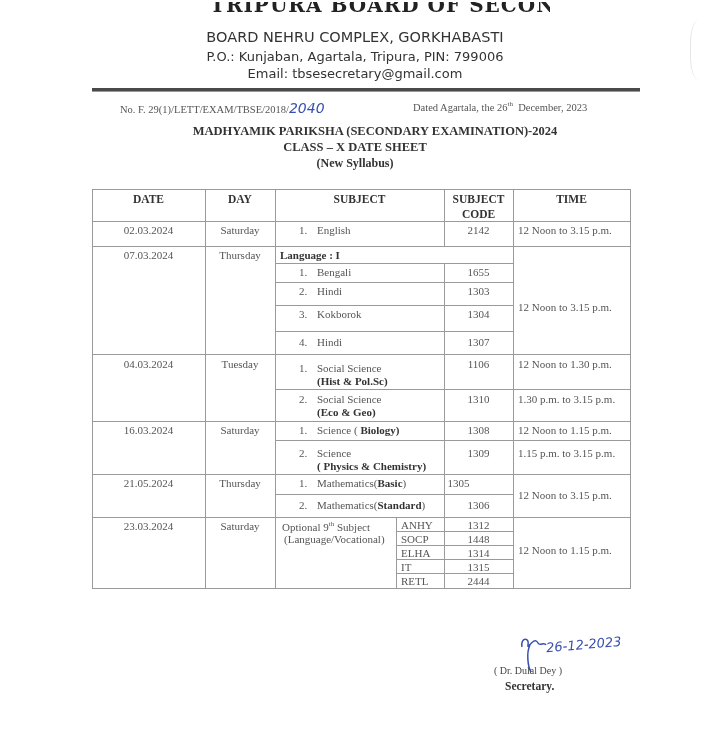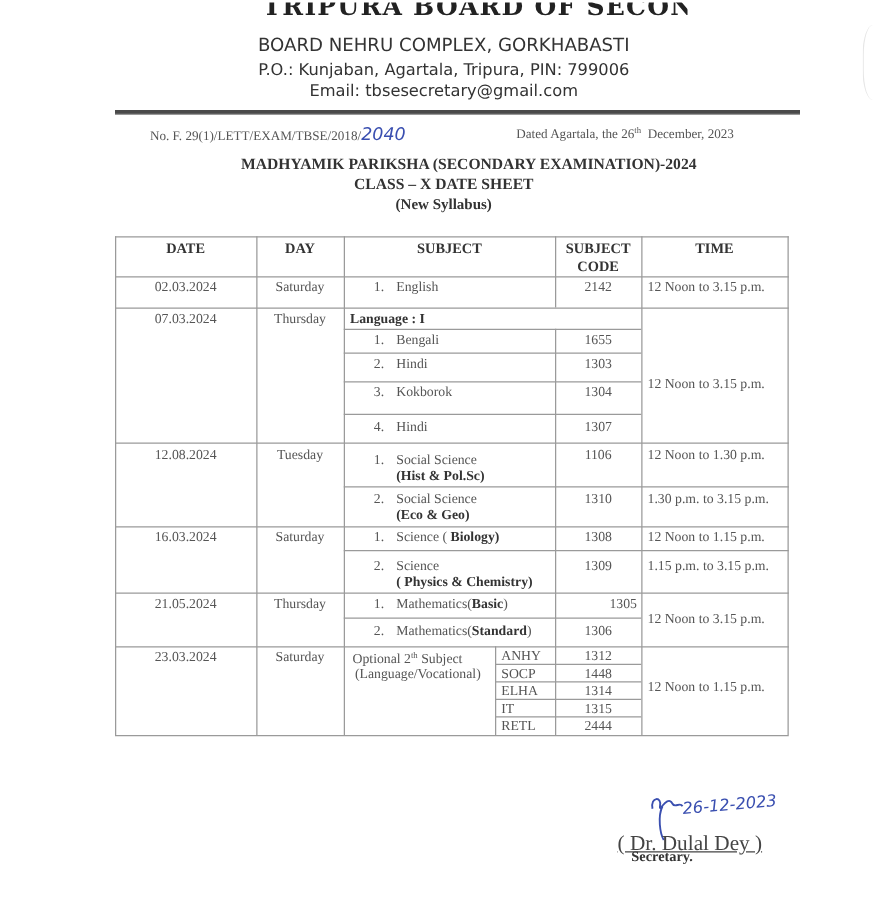--- a/index.html
+++ b/index.html
@@ -26,21 +26,21 @@
   .ln { position:absolute; background:#9a9a9a; }
   .h { height:1px; }
   .v { width:1px; }
   .cell { position:absolute; font-size:11px; color:#555; white-space:nowrap; }
   .ctr { text-align:center; }
   .b { font-weight:bold; color:#333; }
   .th { font-weight:bold; font-size:11.5px; color:#333; }
 
   .sig-date { left:546px; top:637px; color:#3a4fb0; font-family:"DejaVu Sans", sans-serif; font-style:italic; font-size:13px; transform:rotate(-5deg); }
   .sig-scrawl { left:518px; top:633px; width:30px; height:40px; }
-  .sig-name { left:494px; top:665px; font-size:17px; color:#444;text-decoration:underline; }
+  .sig-name { left:494px; top:665px; font-size:10px; color:#444; }
   .sig-title { left:505px; top:680px; font-size:11.5px; color:#333; font-weight:bold; }
   .edge { left:690px; top:20px; width:20px; height:60px; border-left:1px solid #e6e6e6; border-radius:40% 0 0 40%; }
 </style>
 </head>
 <body>
 
 <div class="abs hdr-cut">
     <span>TRIPURA BOARD OF SECONDARY EDUCATION</span>
   </div>
 <div class="abs addr a1">BOARD NEHRU COMPLEX, GORKHABASTI</div>
@@ -113,21 +113,21 @@
   <div class="cell" style="left:317px;top:285px">Hindi</div>
   <div class="cell ctr" style="left:444px;width:69px;top:285px">1303</div>
   <div class="cell" style="left:299px;top:308px">3.</div>
   <div class="cell" style="left:317px;top:308px">Kokborok</div>
   <div class="cell ctr" style="left:444px;width:69px;top:308px">1304</div>
   <div class="cell" style="left:299px;top:336px">4.</div>
   <div class="cell" style="left:317px;top:336px">Hindi</div>
   <div class="cell ctr" style="left:444px;width:69px;top:336px">1307</div>
   <div class="cell" style="left:518px;top:301px">12 Noon to 3.15 p.m.</div>
 
-  <div class="cell ctr" style="left:92px;width:113px;top:358px">12.08.2024</div>
+  <div class="cell ctr" style="left:92px;width:113px;top:358px">04.03.2024</div>
   <div class="cell ctr" style="left:205px;width:70px;top:358px">Tuesday</div>
   <div class="cell" style="left:299px;top:362px">1.</div>
   <div class="cell" style="left:317px;top:362px">Social Science</div>
   <div class="cell b" style="left:317px;top:375px">(Hist &amp; Pol.Sc)</div>
   <div class="cell ctr" style="left:444px;width:69px;top:358px">1106</div>
   <div class="cell" style="left:518px;top:358px">12 Noon to 1.30 p.m.</div>
   <div class="cell" style="left:299px;top:393px">2.</div>
   <div class="cell" style="left:317px;top:393px">Social Science</div>
   <div class="cell b" style="left:317px;top:406px">(Eco &amp; Geo)</div>
   <div class="cell ctr" style="left:444px;width:69px;top:393px">1310</div>
@@ -142,29 +142,29 @@
   <div class="cell" style="left:299px;top:447px">2.</div>
   <div class="cell" style="left:317px;top:447px">Science</div>
   <div class="cell b" style="left:317px;top:460px">( Physics &amp; Chemistry)</div>
   <div class="cell ctr" style="left:444px;width:69px;top:447px">1309</div>
   <div class="cell" style="left:518px;top:447px">1.15 p.m. to 3.15 p.m.</div>
 
   <div class="cell ctr" style="left:92px;width:113px;top:477px">21.05.2024</div>
   <div class="cell ctr" style="left:205px;width:70px;top:477px">Thursday</div>
   <div class="cell" style="left:299px;top:477px">1.</div>
   <div class="cell" style="left:317px;top:477px"><span>Mathematics(</span><span class="b">Basic</span><span>)</span></div>
-  <div class="cell ctr" style="left:464px;width:69px;top:477px">1305</div>
+  <div class="cell ctr" style="left:424px;width:69px;top:477px">1305</div>
   <div class="cell" style="left:299px;top:499px">2.</div>
   <div class="cell" style="left:317px;top:499px"><span>Mathematics(</span><span class="b">Standard</span><span>)</span></div>
   <div class="cell ctr" style="left:444px;width:69px;top:499px">1306</div>
   <div class="cell" style="left:518px;top:489px">12 Noon to 3.15 p.m.</div>
 
   <div class="cell ctr" style="left:92px;width:113px;top:520px">23.03.2024</div>
   <div class="cell ctr" style="left:205px;width:70px;top:520px">Saturday</div>
-  <div class="cell" style="left:282px;top:520px"><span>Optional 2</span><sup style="font-size:7px">th</sup><span style="white-space:pre"> Subject</span></div>
+  <div class="cell" style="left:282px;top:520px"><span>Optional 9</span><sup style="font-size:7px">th</sup><span style="white-space:pre"> Subject</span></div>
   <div class="cell" style="left:284px;top:533px">(Language/Vocational)</div>
   <div class="cell" style="left:401px;top:519px">ANHY</div>
   <div class="cell ctr" style="left:444px;width:69px;top:519px">1312</div>
   <div class="cell" style="left:401px;top:533px">SOCP</div>
   <div class="cell ctr" style="left:444px;width:69px;top:533px">1448</div>
   <div class="cell" style="left:401px;top:547px">ELHA</div>
   <div class="cell ctr" style="left:444px;width:69px;top:547px">1314</div>
   <div class="cell" style="left:401px;top:561px">IT</div>
   <div class="cell ctr" style="left:444px;width:69px;top:561px">1315</div>
   <div class="cell" style="left:401px;top:575px">RETL</div>

